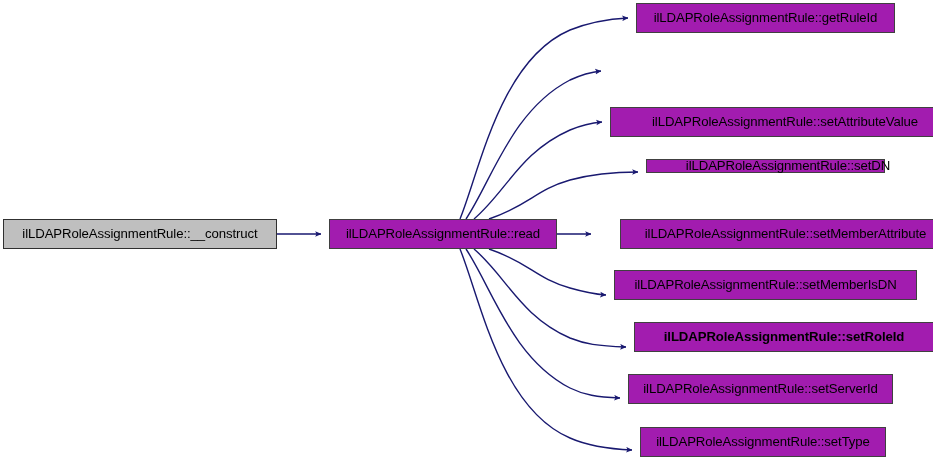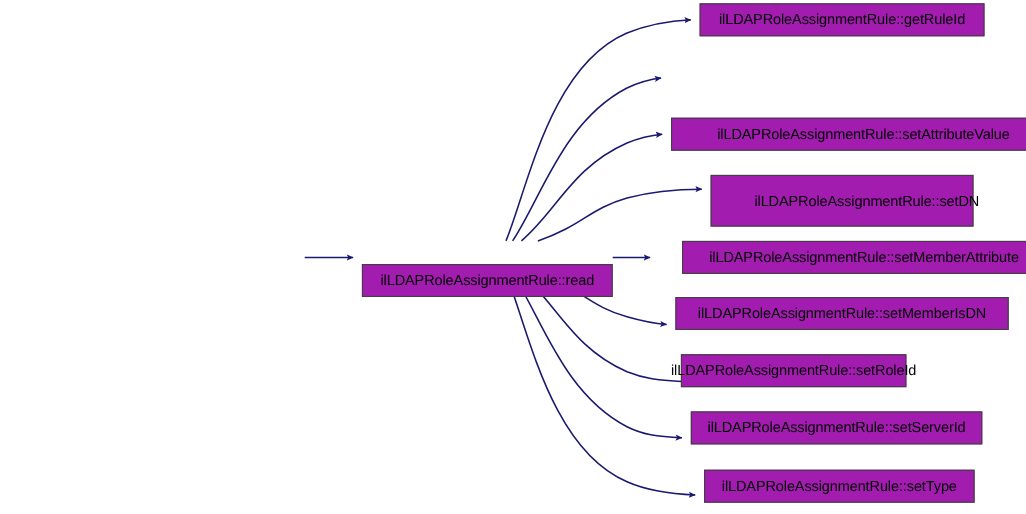--- a/index.html
+++ b/index.html
@@ -59,39 +59,42 @@
       <path d="M460,219 C480,170 500,60 570,30 C590,22 608,19 628,18" fill="none" stroke="#191970" stroke-width="1.4" marker-end="url(#arrowhead)"></path>
       <path d="M466,219 C492,180 512,110 570,80 C583,74 592,72 601,71" fill="none" stroke="#191970" stroke-width="1.4" marker-end="url(#arrowhead)"></path>
       <path d="M474,219 C506,192 520,152 570,130 C582,125 591,123 602,122" fill="none" stroke="#191970" stroke-width="1.4" marker-end="url(#arrowhead)"></path>
       <path d="M489,219 C530,205 535,190 570,180 C592,174 614,172 638,172" fill="none" stroke="#191970" stroke-width="1.4" marker-end="url(#arrowhead)"></path>
       <path d="M557,234 L591,234" fill="none" stroke="#191970" stroke-width="1.4" marker-end="url(#arrowhead)"></path>
       <path d="M489,249 C530,263 535,278 570,288 C584,292 593,294 606,295" fill="none" stroke="#191970" stroke-width="1.4" marker-end="url(#arrowhead)"></path>
       <path d="M474,249 C506,276 520,316 570,338 C585,344 597,346 626,347" fill="none" stroke="#191970" stroke-width="1.4" marker-end="url(#arrowhead)"></path>
       <path d="M466,249 C492,288 512,358 570,388 C584,395 597,397 620,398" fill="none" stroke="#191970" stroke-width="1.4" marker-end="url(#arrowhead)"></path>
       <path d="M460,249 C480,298 500,408 570,438 C588,446 608,449 632,450" fill="none" stroke="#191970" stroke-width="1.4" marker-end="url(#arrowhead)"></path>
     </svg>
-    <div class="node" style="left: 329px; top: 219px; width: 228px; height: 30px; margin-top: 21px;">
+<div class="node current" style="left: 3px; top: 219px; width: 274px; height: 30px;">
+      <span class="node-label">ilLDAPRoleAssignmentRule::__construct</span>
+    </div>
+    <div class="node" style="left: 329px; top: 219px; width: 228px; height: 30px;">
       <span class="node-label">ilLDAPRoleAssignmentRule::read</span>
     </div>
     <div class="node" style="left: 636px; top: 3px; width: 259px; height: 30px;">
       <span class="node-label">ilLDAPRoleAssignmentRule::getRuleId</span>
     </div>
     <div class="node" style="left: 610px; top: 107px; width: 350px; height: 30px;">
       <span class="node-label">ilLDAPRoleAssignmentRule::setAttributeValue</span>
     </div>
-    <div class="node" style="left: 646px; top: 159px; width: 239px; height: 47px; padding-left: 45px;">
+    <div class="node" style="left: 646px; top: 159px; width: 239px; height: 14px; padding-left: 45px;">
       <span class="node-label">ilLDAPRoleAssignmentRule::setDN</span>
     </div>
     <div class="node" style="left: 599px; top: 219px; width: 331px; height: 30px; margin-left: 21px;">
       <span class="node-label">ilLDAPRoleAssignmentRule::setMemberAttribute</span>
     </div>
     <div class="node" style="left: 614px; top: 270px; width: 303px; height: 30px; text-align: center;">
       <span class="node-label">ilLDAPRoleAssignmentRule::setMemberIsDN</span>
     </div>
-    <div class="node" style="left: 619px; top: 322px; width: 205px; height: 30px;">
+    <div class="node" style="left: 634px; top: 322px; width: 300px; height: 30px; font-weight: bold;">
       <span class="node-label">ilLDAPRoleAssignmentRule::setRoleId</span>
     </div>
     <div class="node" style="left: 628px; top: 374px; width: 265px; height: 30px;">
       <span class="node-label">ilLDAPRoleAssignmentRule::setServerId</span>
     </div>
     <div class="node" style="left: 640px; top: 427px; width: 246px; height: 30px;">
       <span class="node-label">ilLDAPRoleAssignmentRule::setType</span>
     </div>
   </div>
 

